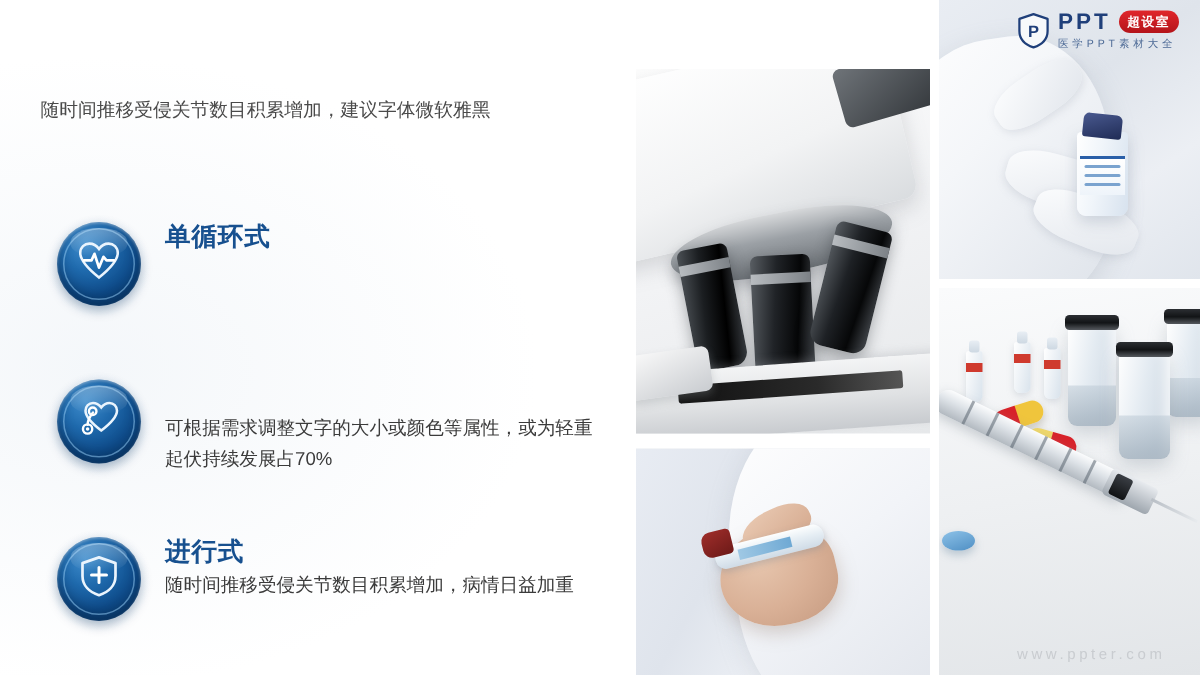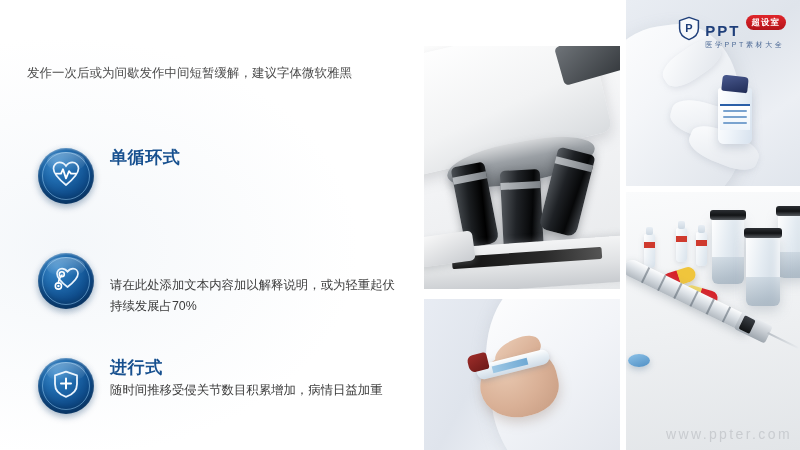--- a/index.html
+++ b/index.html
@@ -217,39 +217,39 @@
     background:linear-gradient(180deg,#3a3e44,#101214); border-radius:2px; }
   .needle { position:absolute; left:158px; top:10px; width:34px; height:2px;
     background:linear-gradient(90deg,#b8bec5,#e8ebee); }
 
   
   .logo { position:absolute; right:14px; top:6px; display:flex; align-items:center; gap:5px; }
   .logo-shield { width:22px; height:25px; position:relative; }
   .logo-text { display:flex; flex-direction:column; gap:1px; }
   .logo-row { display:flex; align-items:center; gap:5px; }
   .logo-ppt { font-size:15px; font-weight:bold; color:#1f3f7a; letter-spacing:2px;
-    font-family:"Liberation Sans",sans-serif;margin-top:16px; }
+    font-family:"Liberation Sans",sans-serif; }
   .logo-tag { background:linear-gradient(180deg,#e0262b,#b4141a); color:#fff;
     font-size:8.5px; font-weight:bold; padding:1.5px 6px; border-radius:9px;
     letter-spacing:1px; }
   .logo-sub { font-size:7px; color:#4d6a96; letter-spacing:2.6px; }
 
-  .watermark { position:absolute; right:8px; bottom:8px;
-    font-size:14px; color:#c9ccd0; letter-spacing:2.4px;margin-left:20px; }
+  .watermark { position:absolute; right:23px; bottom:8px;
+    font-size:10px; color:#c9ccd0; letter-spacing:2.4px;margin-left:20px; }
 </style>
 </head>
 <body>
 
 <div class="slide">
 
   <div class="left">
 
 
     <div class="subtitle">
-      <span>发作一次后或为间歇发作中间短暂缓解，建议字体微软雅黑</span>
+      <span>随时间推移受侵关节数目积累增加，建议字体微软雅黑</span>
     </div>
 
     <div class="items">
 
       <div class="item">
         <div class="glow"></div>
         <div class="badge">
           <span>
             <svg width="30" height="28" viewBox="0 0 30 28">
               <path d="M15 25 C5 17 2.5 12 2.5 8.6 C2.5 4.9 5.4 2.4 8.6 2.4 C11 2.4 13.4 3.7 15 6 C16.6 3.7 19 2.4 21.4 2.4 C24.6 2.4 27.5 4.9 27.5 8.6 C27.5 12 25 17 15 25 Z" fill="none" stroke="#eaf4fd" stroke-width="1.7"></path>
@@ -266,21 +266,21 @@
           <span>
             <svg width="30" height="30" viewBox="0 0 30 30">
               <path d="M16.5 23 C8 16.5 6 12.6 6 9.8 C6 6.7 8.3 4.6 11 4.6 C13 4.6 15 5.7 16.5 7.6 C18 5.7 20 4.6 22 4.6 C24.7 4.6 27 6.7 27 9.8 C27 12.6 25 16.5 16.5 23 Z" fill="none" stroke="#eaf4fd" stroke-width="1.7"></path>
               <path d="M11 11 C9 13.5 7.4 16.4 7.4 19.2" fill="none" stroke="#ffffff" stroke-width="1.6" stroke-linecap="round"></path>
               <circle cx="10.8" cy="10.2" r="2.5" fill="none" stroke="#ffffff" stroke-width="1.6"></circle>
               <circle cx="7.4" cy="22" r="3.1" fill="none" stroke="#ffffff" stroke-width="1.6"></circle>
               <circle cx="7.4" cy="22" r="1.2" fill="#ffffff"></circle>
             </svg>
           </span>
         </div>
-        <div class="item-body">请在此处添加文本内容加以解释说明，或为轻重起伏持续发展占70%</div>
+        <div class="item-body">可根据需求调整文字的大小或颜色等属性，或为轻重起伏持续发展占70%</div>
       </div>
 
       <div class="item third">
         <div class="glow"></div>
         <div class="badge">
           <span>
             <svg width="28" height="30" viewBox="0 0 28 30">
               <path d="M14 2.6 L25 6.4 V15 C25 21.4 20.2 25.8 14 27.8 C7.8 25.8 3 21.4 3 15 V6.4 Z" fill="none" stroke="#eaf4fd" stroke-width="1.8" stroke-linejoin="round"></path>
               <path d="M14 9.4 V19.4 M9 14.4 H19" stroke="#ffffff" stroke-width="2" stroke-linecap="round"></path>
             </svg>

